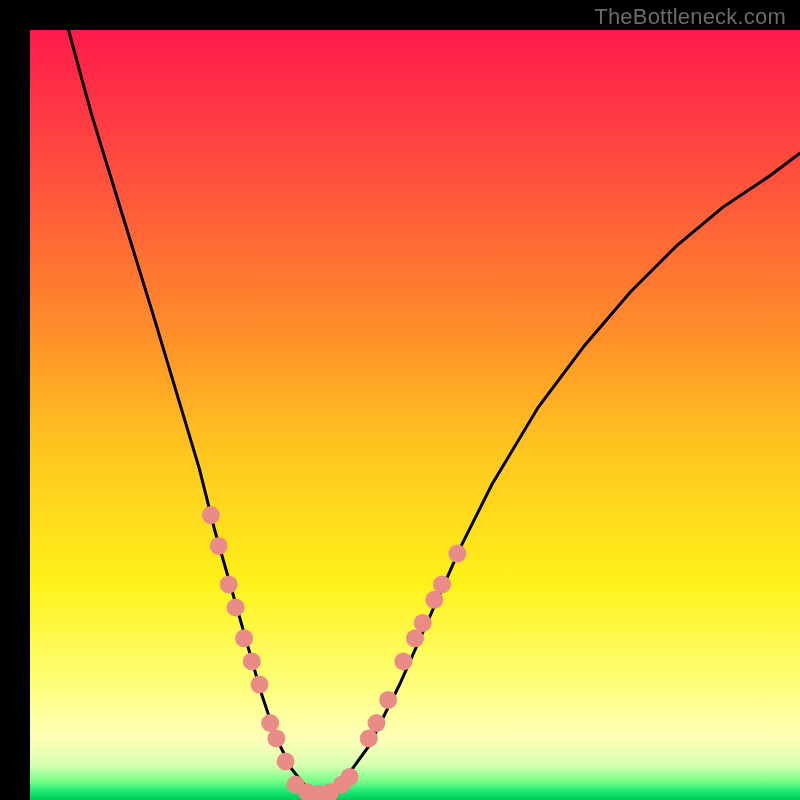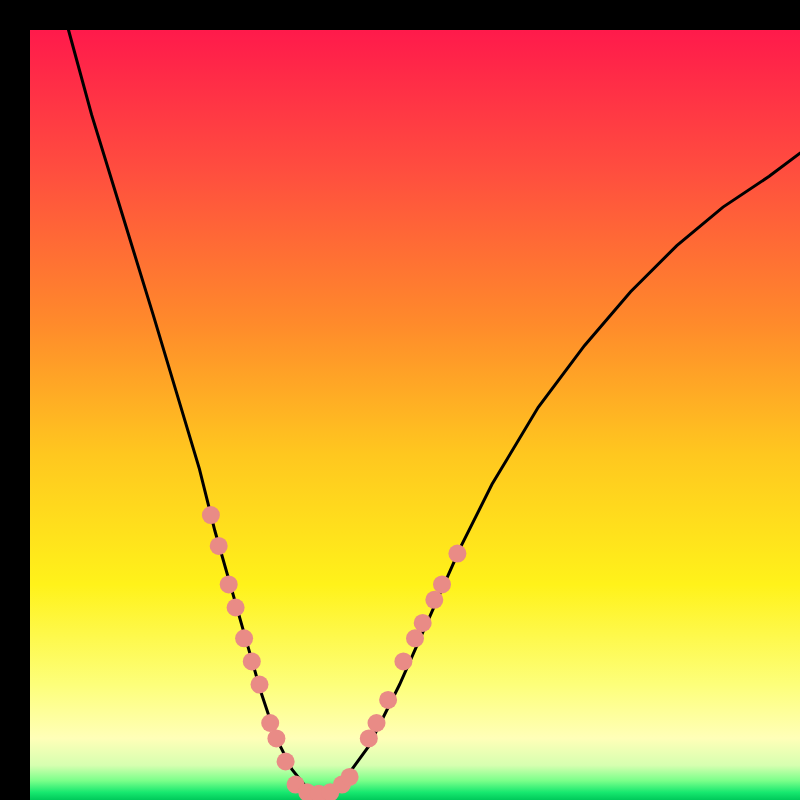--- a/index.html
+++ b/index.html
@@ -79,13 +79,14 @@
         <circle cx="376.5" cy="723.0" r="9" fill="#e98b86"></circle>
         <circle cx="388.1" cy="699.9" r="9" fill="#e98b86"></circle>
         <circle cx="403.4" cy="661.4" r="9" fill="#e98b86"></circle>
         <circle cx="415.0" cy="638.3" r="9" fill="#e98b86"></circle>
         <circle cx="422.7" cy="622.9" r="9" fill="#e98b86"></circle>
         <circle cx="434.3" cy="599.8" r="9" fill="#e98b86"></circle>
         <circle cx="442.0" cy="584.4" r="9" fill="#e98b86"></circle>
         <circle cx="457.4" cy="553.6" r="9" fill="#e98b86"></circle>
       </g>
   </svg>
+  <div class="watermark">TheBottleneck.com</div>
 </div>
 
 </body></html>

